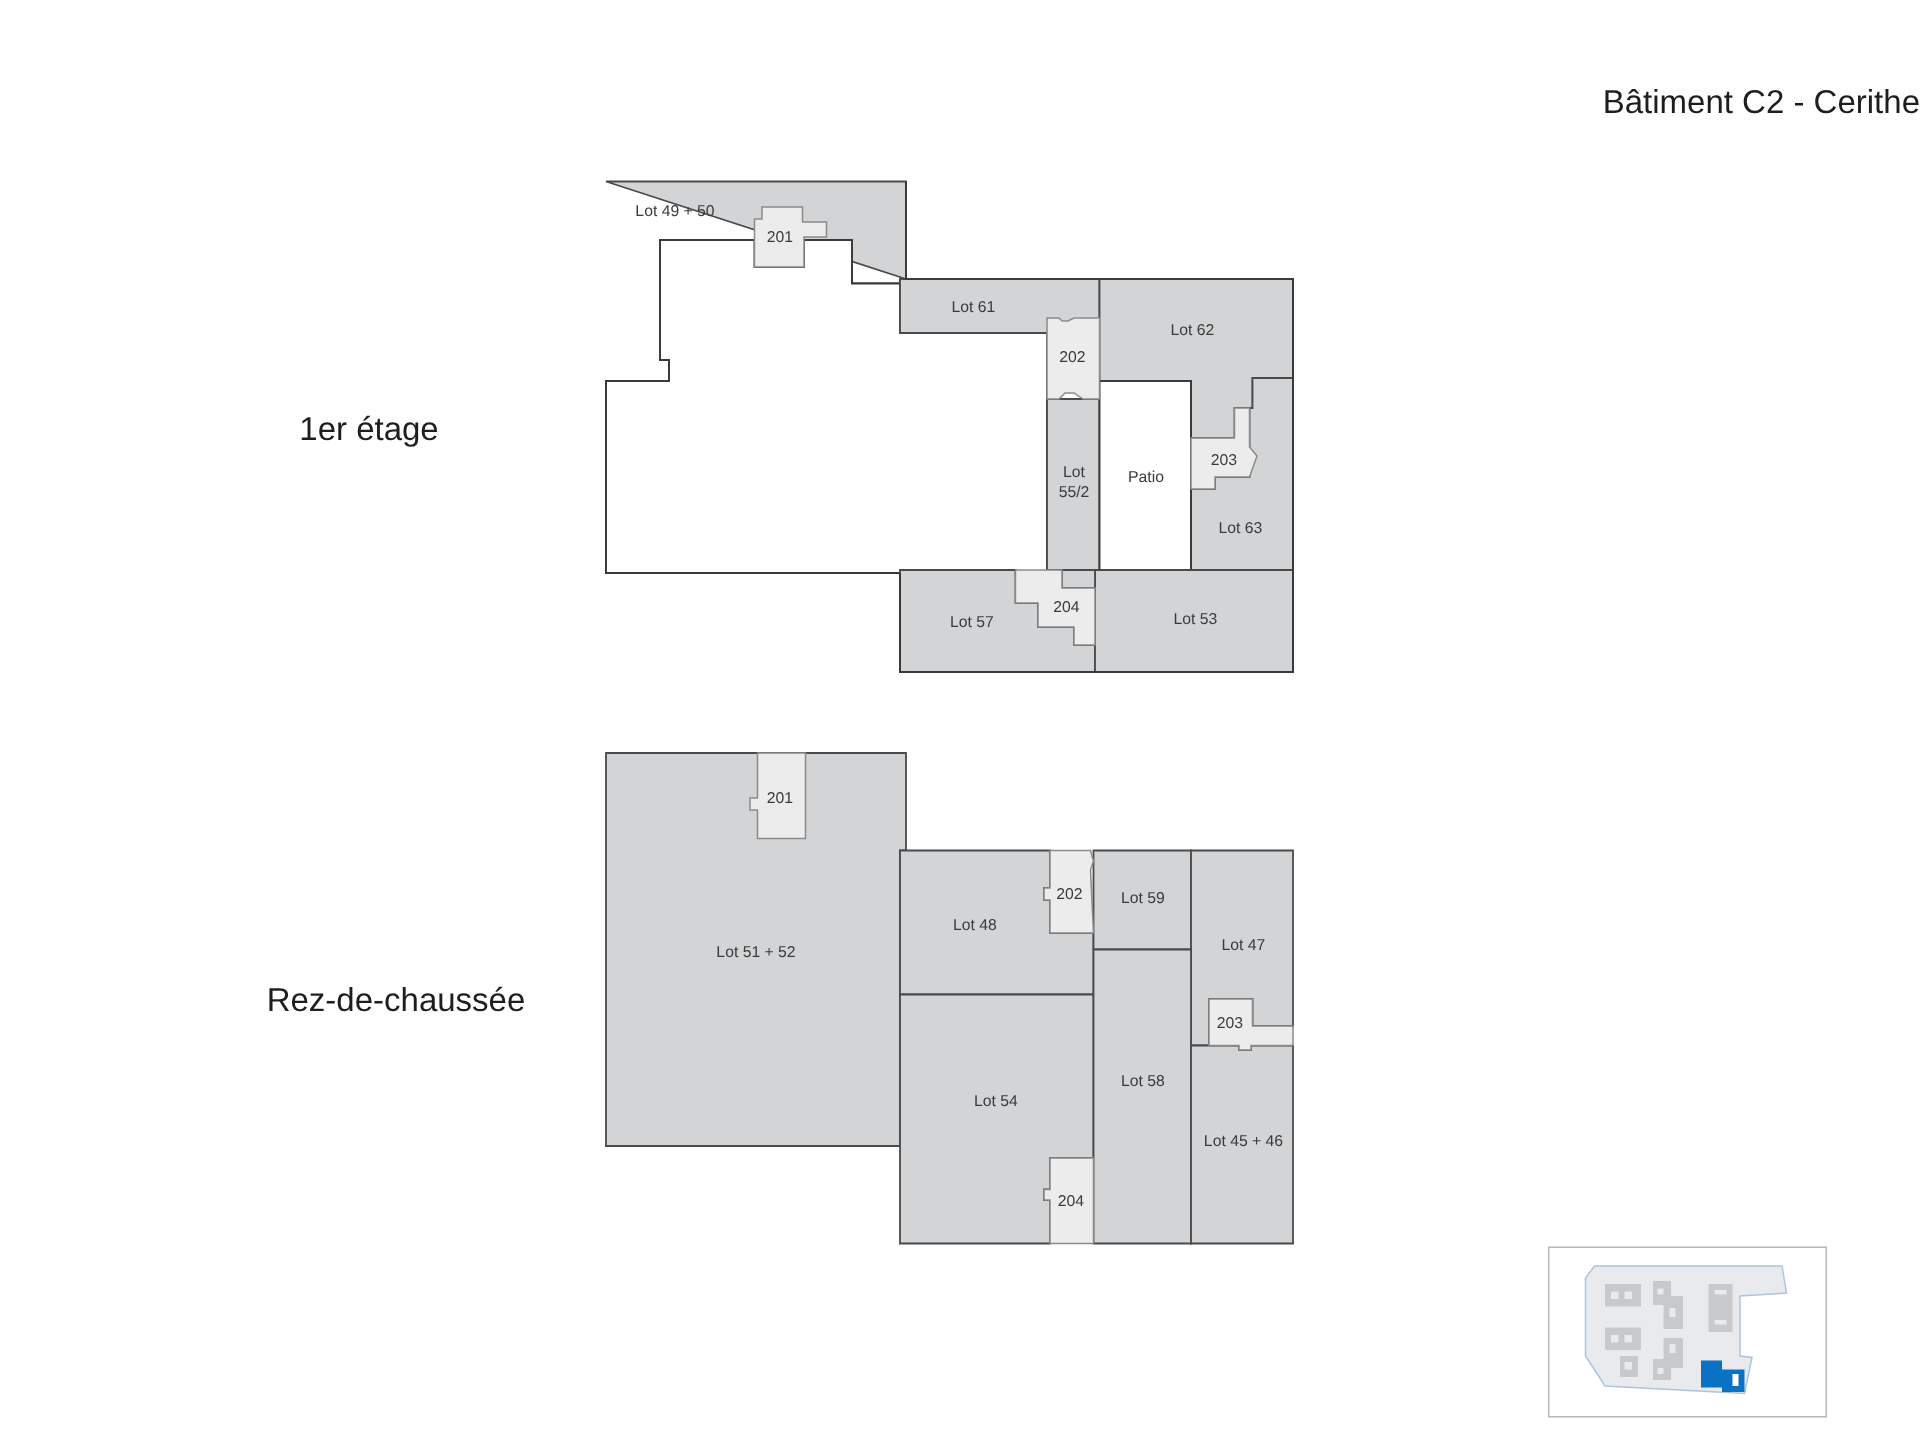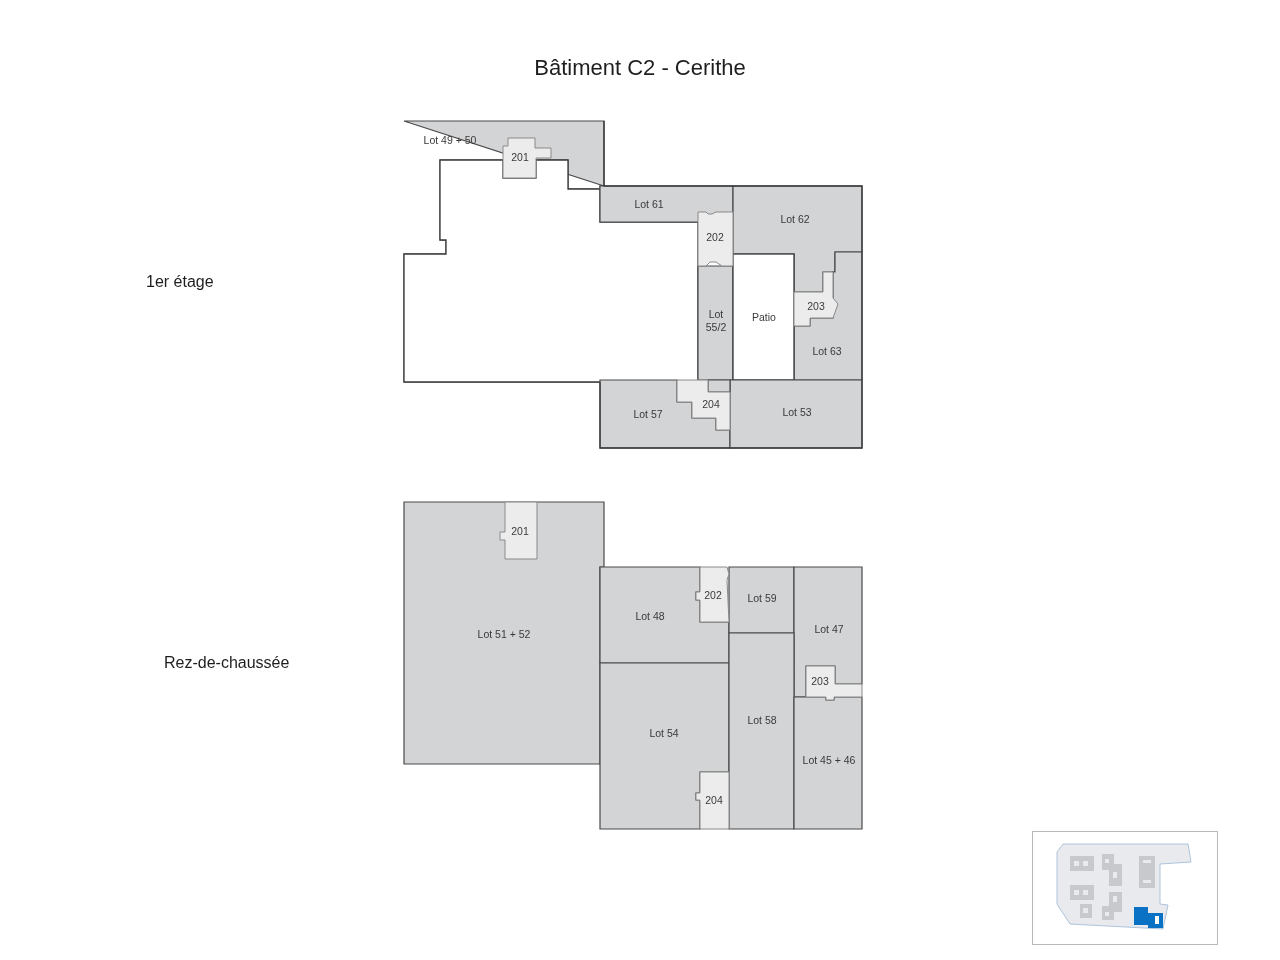--- a/index.html
+++ b/index.html
@@ -1,20 +1,20 @@
 <!DOCTYPE html>
 <html><head>
 <meta charset="utf-8">
 <style>
   html, body { margin: 0; padding: 0; background: #ffffff; }
   body { width: 1280px; height: 960px; position: relative; overflow: hidden;
          font-family: "Liberation Sans", "DejaVu Sans", sans-serif; color: #222; }
-  .title { position: absolute; left: 0; width: 1280px; top: 55px; text-align: center;
+  .title { position: absolute; left: 0; width: 1280px; top: 55px; text-align: right;
            font-size: 22px; color: #1e1e1e; }
-  .floor-label { position: absolute; font-size: 16px; color: #1e1e1e; text-align: left; width: 200px; }
+  .floor-label { position: absolute; font-size: 22px; color: #1e1e1e; text-align: center; width: 200px; }
   svg.plan { position: absolute; left: 0; top: 0; }
   .lot { fill: #d3d4d6; stroke: #4a4a4a; stroke-width: 1.2; cursor: pointer; }
   .core { fill: #ececec; stroke: #8a8a8a; stroke-width: 1; cursor: pointer; }
   .void { fill: #ffffff; stroke: #3a3a3a; stroke-width: 1.3; }
   .patio { fill: #ffffff; stroke: #3a3a3a; stroke-width: 1.3; }
   .lbl { font-family: "Liberation Sans", sans-serif; font-size: 10.5px; fill: #3a3a3a; text-anchor: middle; }
   .minimap { position: absolute; left: 1032px; top: 831px; width: 186px; height: 114px;
              border: 1px solid #b8b8b8; background: #fff; box-sizing: border-box; cursor: pointer; }
 </style>
 </head>

